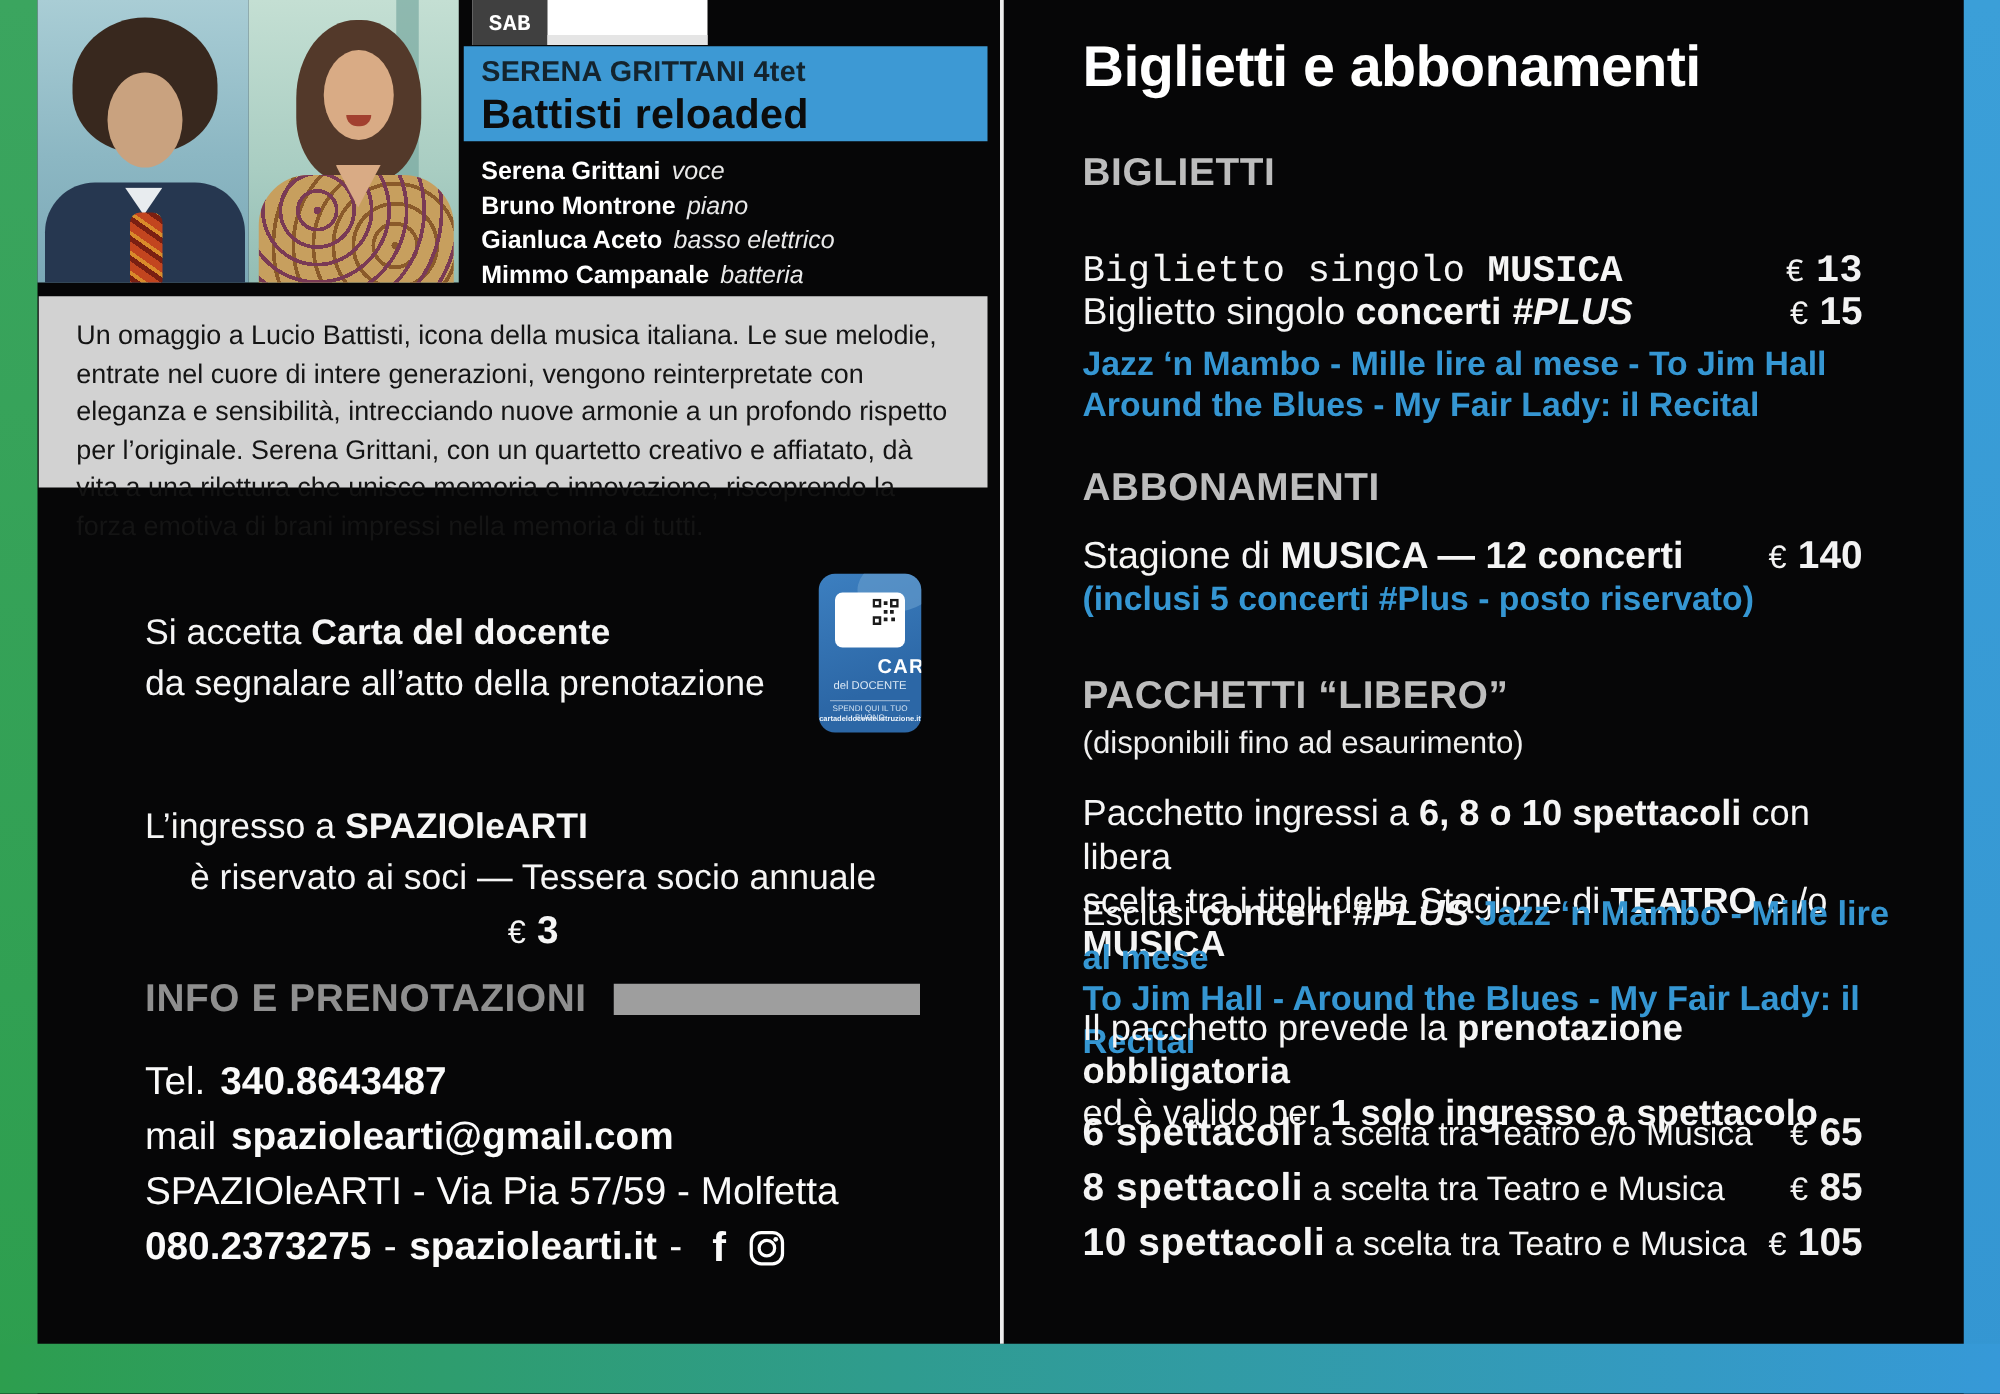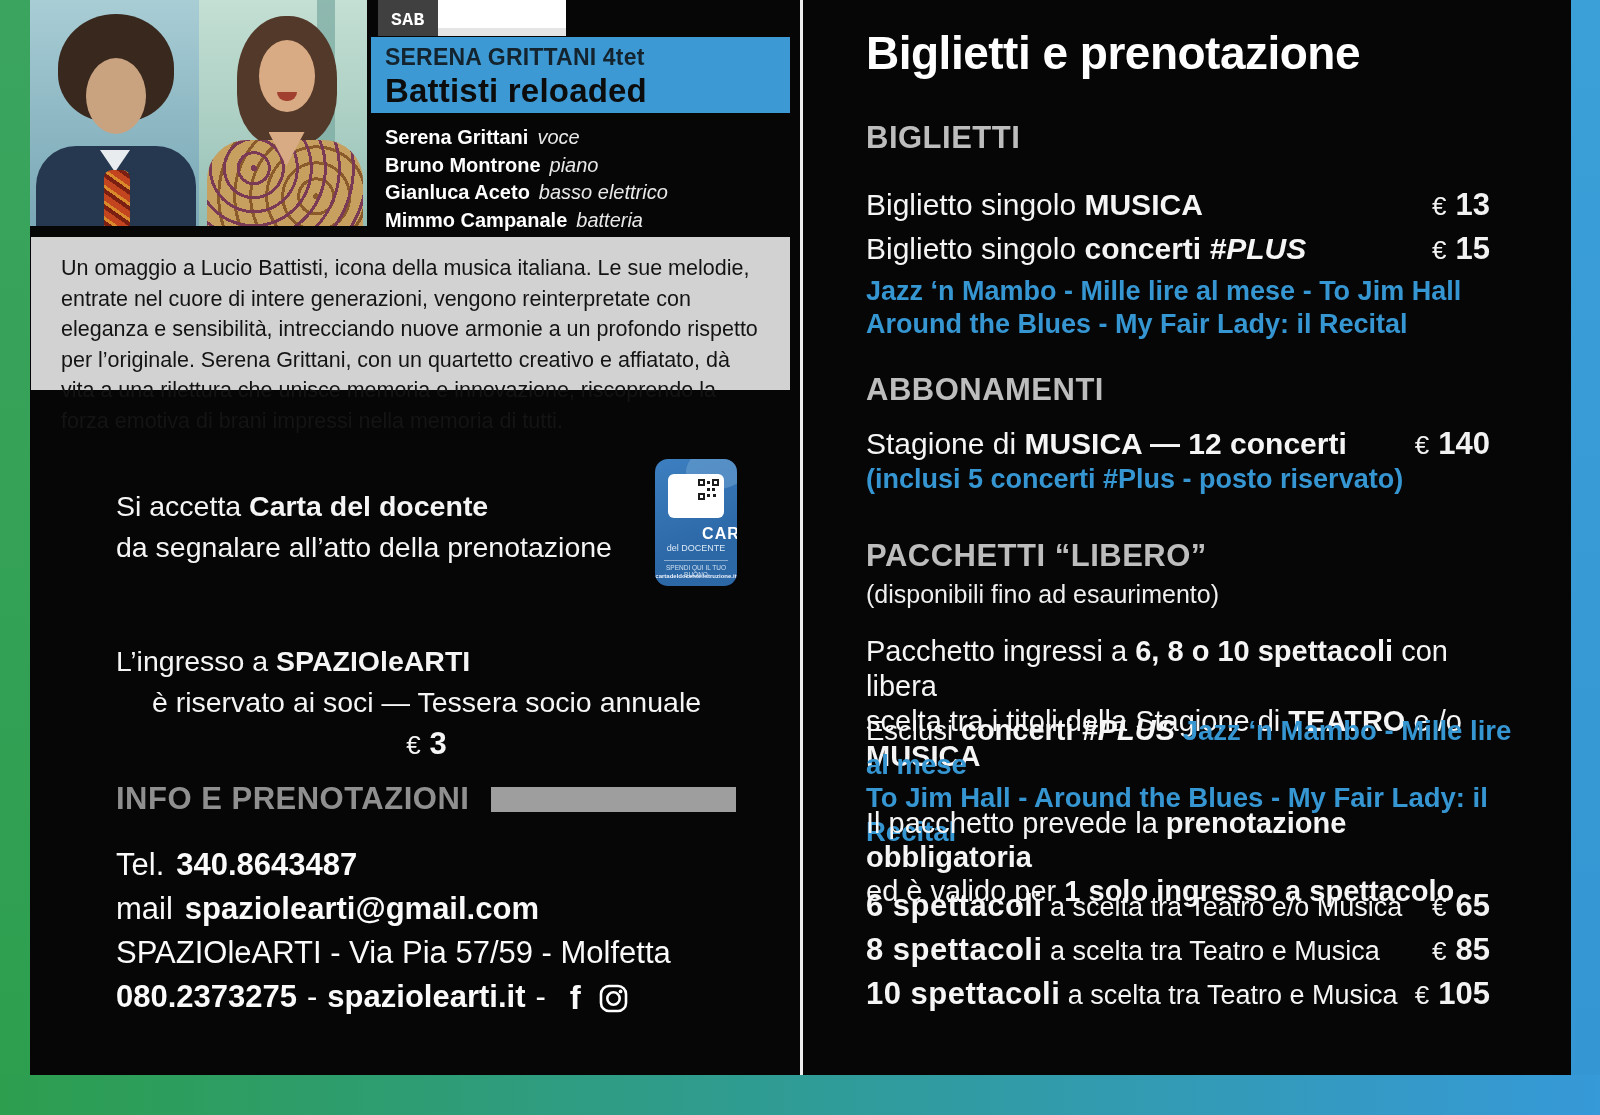--- a/index.html
+++ b/index.html
@@ -99,21 +99,21 @@
   .shead{position:absolute;left:866px;font-size:31px;font-weight:700;color:#bdbdbd;letter-spacing:.5px;}
   .s1{top:120px;} .s2{top:372px;} .s3{top:538px;}
   .ssub{position:absolute;left:866px;top:580px;font-size:25px;color:#efefef;}
   .prow{position:absolute;left:866px;width:624px;display:flex;justify-content:space-between;align-items:baseline;}
   .prow .pl{font-size:30px;color:#f5f5f5;}
   .prow .pl .b{font-weight:700;}
   .prow .pl .bi{font-weight:700;font-style:italic;}
   .price{white-space:nowrap;}
   .price .cur{font-size:26px;margin-right:9px;}
   .price .num{font-size:31px;font-weight:700;}
-  .pr1{top:187px;} .pr2{top:231px;} .prS{top:426px;}
+  .pr1{top:200px;font-family:Liberation Mono, monospace;} .pr2{top:231px;} .prS{top:426px;}
   .blueline{position:absolute;left:866px;font-size:27px;font-weight:700;color:#3596d2;}
   .bl1{top:276px;} .bl2{top:309px;} .blN{top:464px;}
   .par{position:absolute;left:866px;top:634px;width:645px;font-size:29px;line-height:35px;color:#f5f5f5;}
   .par .b{font-weight:700;}
   .excl{position:absolute;left:866px;top:714px;width:650px;font-size:27.5px;line-height:33.5px;color:#f5f5f5;}
   .excl .b{font-weight:700;font-size:29px;}
   .excl .bi{font-weight:700;font-style:italic;font-size:29px;}
   .excl .blue{color:#3596d2;font-weight:700;}
   .note{position:absolute;left:866px;top:806px;width:650px;font-size:29px;line-height:34px;color:#f5f5f5;}
   .note .b{font-weight:700;}
@@ -221,21 +221,21 @@
             <svg width="29" height="29" viewBox="0 0 29 29">
               <rect x="2" y="2" width="25" height="25" rx="8" fill="none" stroke="#fff" stroke-width="2.6"></rect>
               <circle cx="14.5" cy="14.5" r="6.2" fill="none" stroke="#fff" stroke-width="2.6"></circle>
               <circle cx="21.6" cy="7.4" r="1.9" fill="#fff"></circle>
             </svg>
           </span>
         </span>
     </div>
   </div>
 
-  <div class="rtitle">Biglietti e prenotazione</div>
+  <div class="rtitle">Biglietti e abbonamenti</div>
 
   <div class="shead s1">BIGLIETTI</div>
 
   <div class="prow pr1">
     <div class="pl"><span>Biglietto singolo </span><span class="b">MUSICA</span></div>
     <div class="price"><span class="cur">€</span><span class="num">13</span></div>
   </div>
 
   <div class="prow pr2">
     <div class="pl"><span>Biglietto singolo </span><span class="b">concerti </span><span class="bi">#PLUS</span></div>

